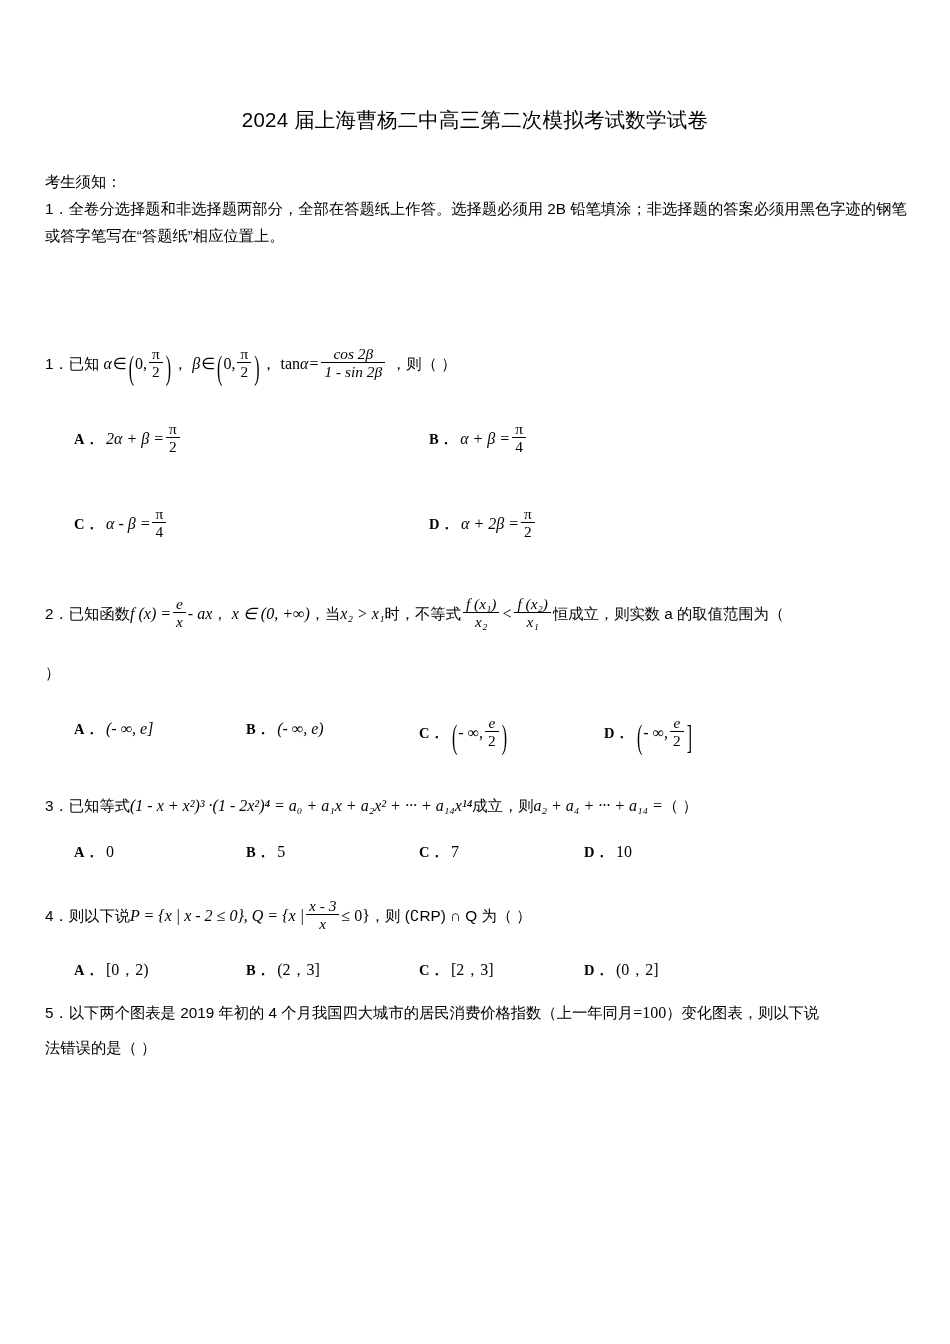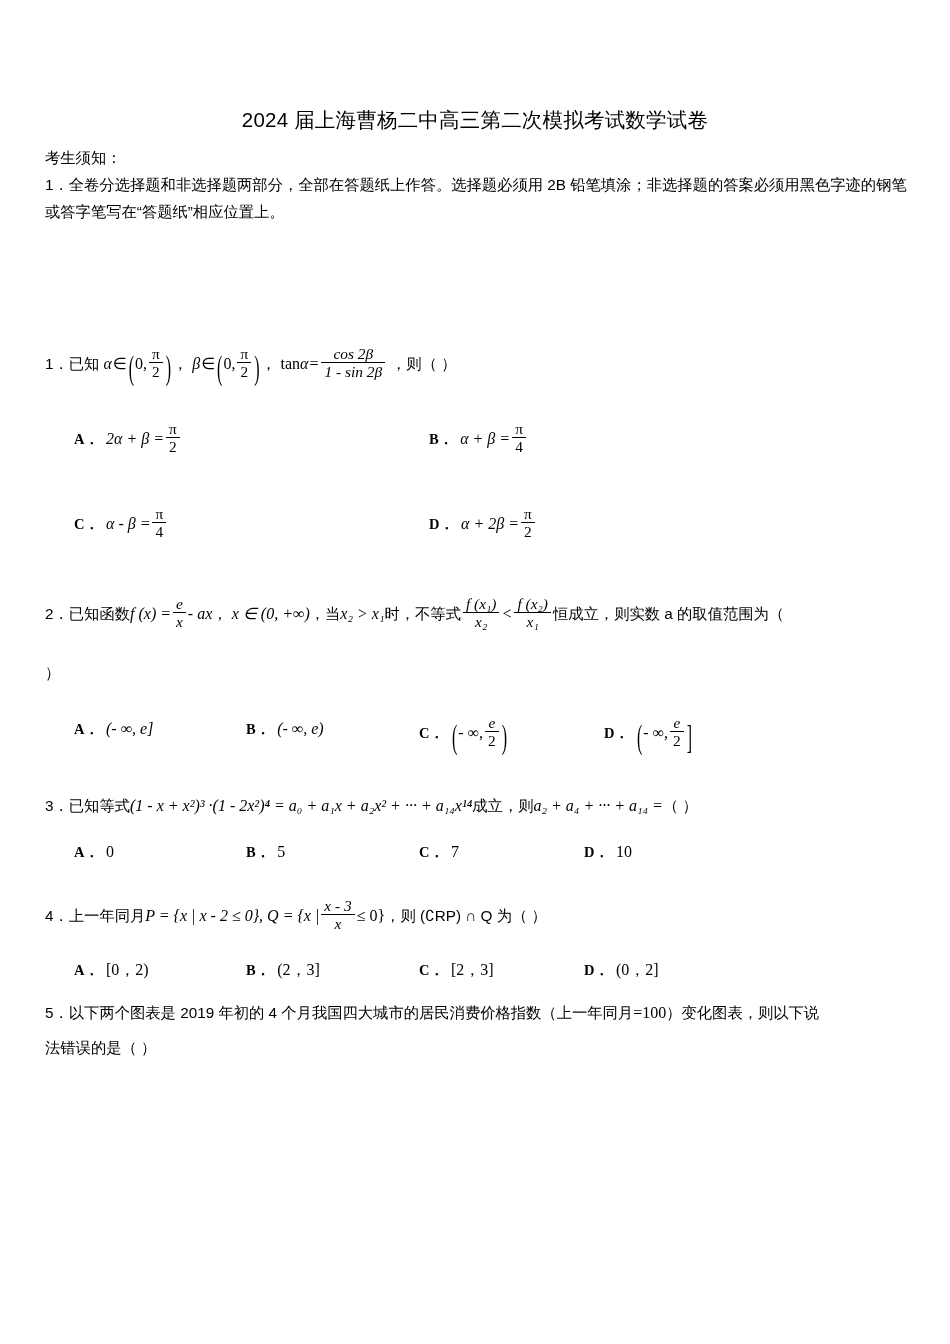--- a/index.html
+++ b/index.html
@@ -28,21 +28,21 @@
     top: 106px;
     text-align: center;
     font-weight: normal;
     font-size: 20.5px;
     letter-spacing: 0.2px;
     font-family: "Liberation Sans", sans-serif;
   }
   .notice-block {
     position: absolute;
     left: 45px;
-    top: 144px;
+    top: 168px;
     width: 868px;
   }
   .notice-line {
     font-size: 15.3px;
     line-height: 27px;
     font-family: "Liberation Sans", sans-serif;
     white-space: nowrap;
   }
   .notice-line.wrap { white-space: normal; }
 
@@ -208,21 +208,21 @@
     </div>
     <div class="opt" style="left:345px;">
       <span class="opt-label">C．</span><span class="opt-body m" style="font-style:normal;">7</span>
     </div>
     <div class="opt" style="left:510px;">
       <span class="opt-label">D．</span><span class="opt-body m" style="font-style:normal;">10</span>
     </div>
   </div>
 
   <div class="q" style="top:897px;">
-    <span class="cn">4．</span><span class="cn">上一年同月</span><span class="m">P = {x | x - 2 ≤ 0}</span><span class="m">,&nbsp;</span><span class="m"><span class="mi">Q = {x |</span><span class="frac"><span class="fn mi">x - 3</span><span class="fd mi">x</span></span><span class="up">≤ 0}</span></span><span class="cn">，则 (∁RP) ∩ Q 为（    ）</span>
+    <span class="cn">4．</span><span class="cn">则以下说</span><span class="m">P = {x | x - 2 ≤ 0}</span><span class="m">,&nbsp;</span><span class="m"><span class="mi">Q = {x |</span><span class="frac"><span class="fn mi">x - 3</span><span class="fd mi">x</span></span><span class="up">≤ 0}</span></span><span class="cn">，则 (∁RP) ∩ Q 为（    ）</span>
   </div>
 
   <div class="opts" style="top:960px; height:30px;">
     <div class="opt" style="left:0px;">
       <span class="opt-label">A．</span><span class="opt-body m" style="font-style:normal;">[0，2)</span>
     </div>
     <div class="opt" style="left:172px;">
       <span class="opt-label">B．</span><span class="opt-body m" style="font-style:normal;">(2，3]</span>
     </div>
     <div class="opt" style="left:345px;">

